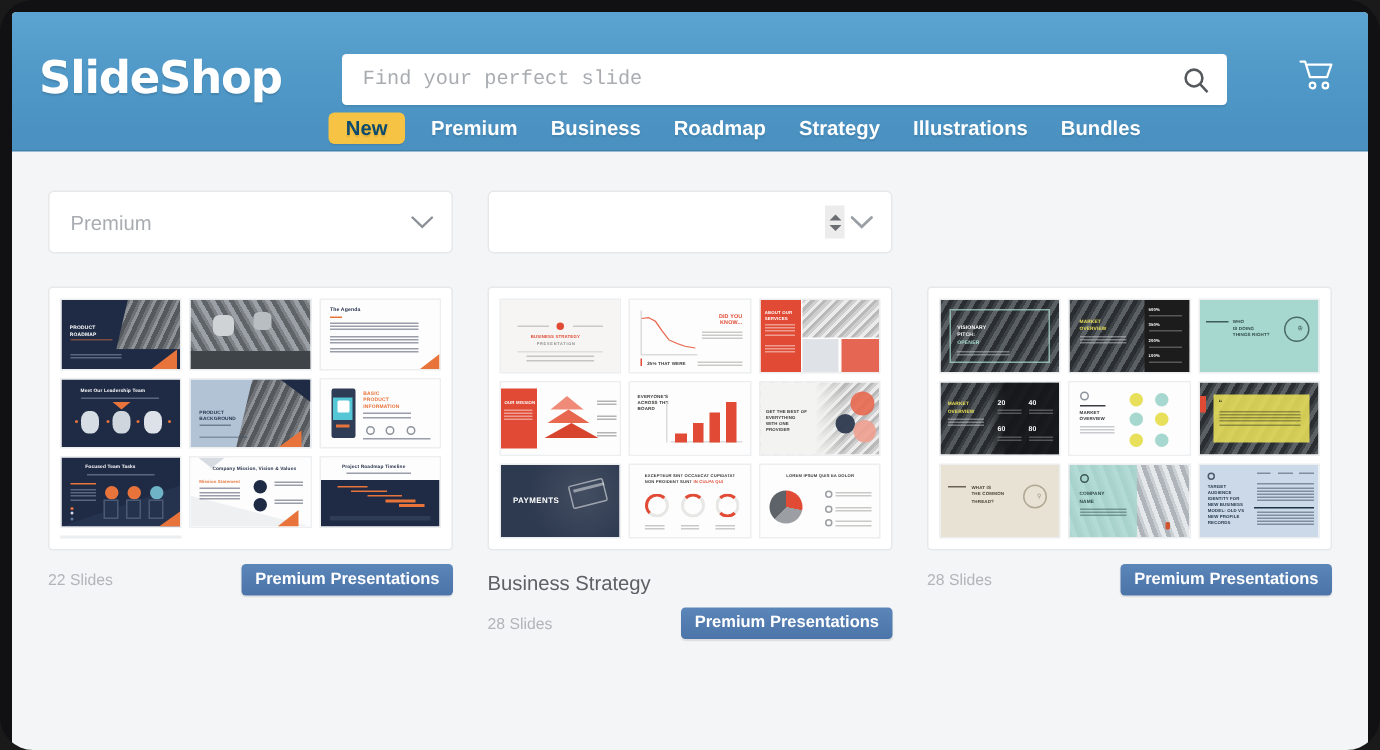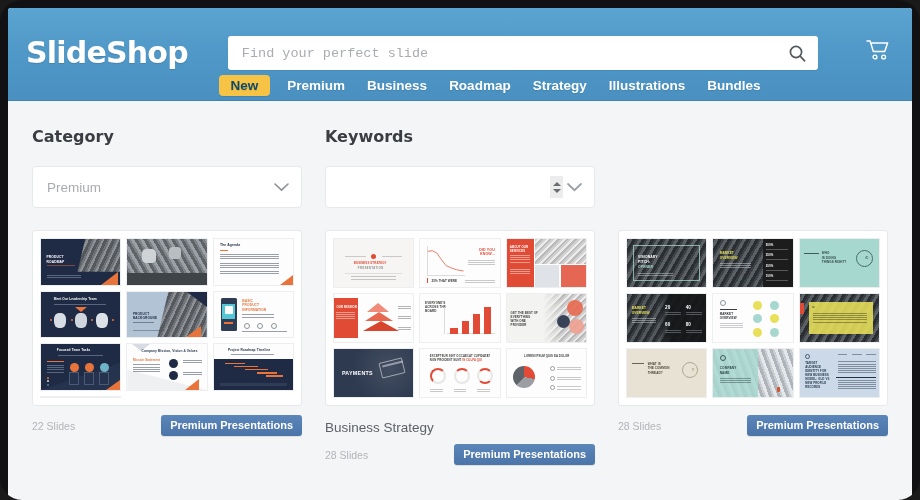--- a/index.html
+++ b/index.html
@@ -290,33 +290,31 @@
       <div class="nav-item">Roadmap</div>
       <div class="nav-item">Strategy</div>
       <div class="nav-item">Illustrations</div>
       <div class="nav-item">Bundles</div>
     </div>
   </div>
 
   <div class="filters">
 
     <div class="filter-col">
-      <div class="filter-label">Category</div>
       <div class="select-box">
         <div class="select-value">Premium</div>
         <span class="chev">
           <svg width="15" height="9" viewBox="0 0 15 9" fill="none">
             <path d="M1 1l6.5 6.2L14 1" stroke="#8c9097" stroke-width="1.6" stroke-linecap="round"></path>
           </svg>
         </span>
       </div>
     </div>
 
     <div class="filter-col">
-      <div class="filter-label">Keywords</div>
       <div class="select-box">
         <input class="select-value" style="border: none; outline: none; background: transparent;" type="text" value="">
         <span class="spinner">
           <span class="a up"></span>
           <span class="a dn"></span>
         </span>
         <span class="chev">
           <svg width="15" height="9" viewBox="0 0 15 9" fill="none">
             <path d="M1 1l6.5 6.2L14 1" stroke="#9aa0a6" stroke-width="1.8" stroke-linecap="round"></path>
           </svg>

